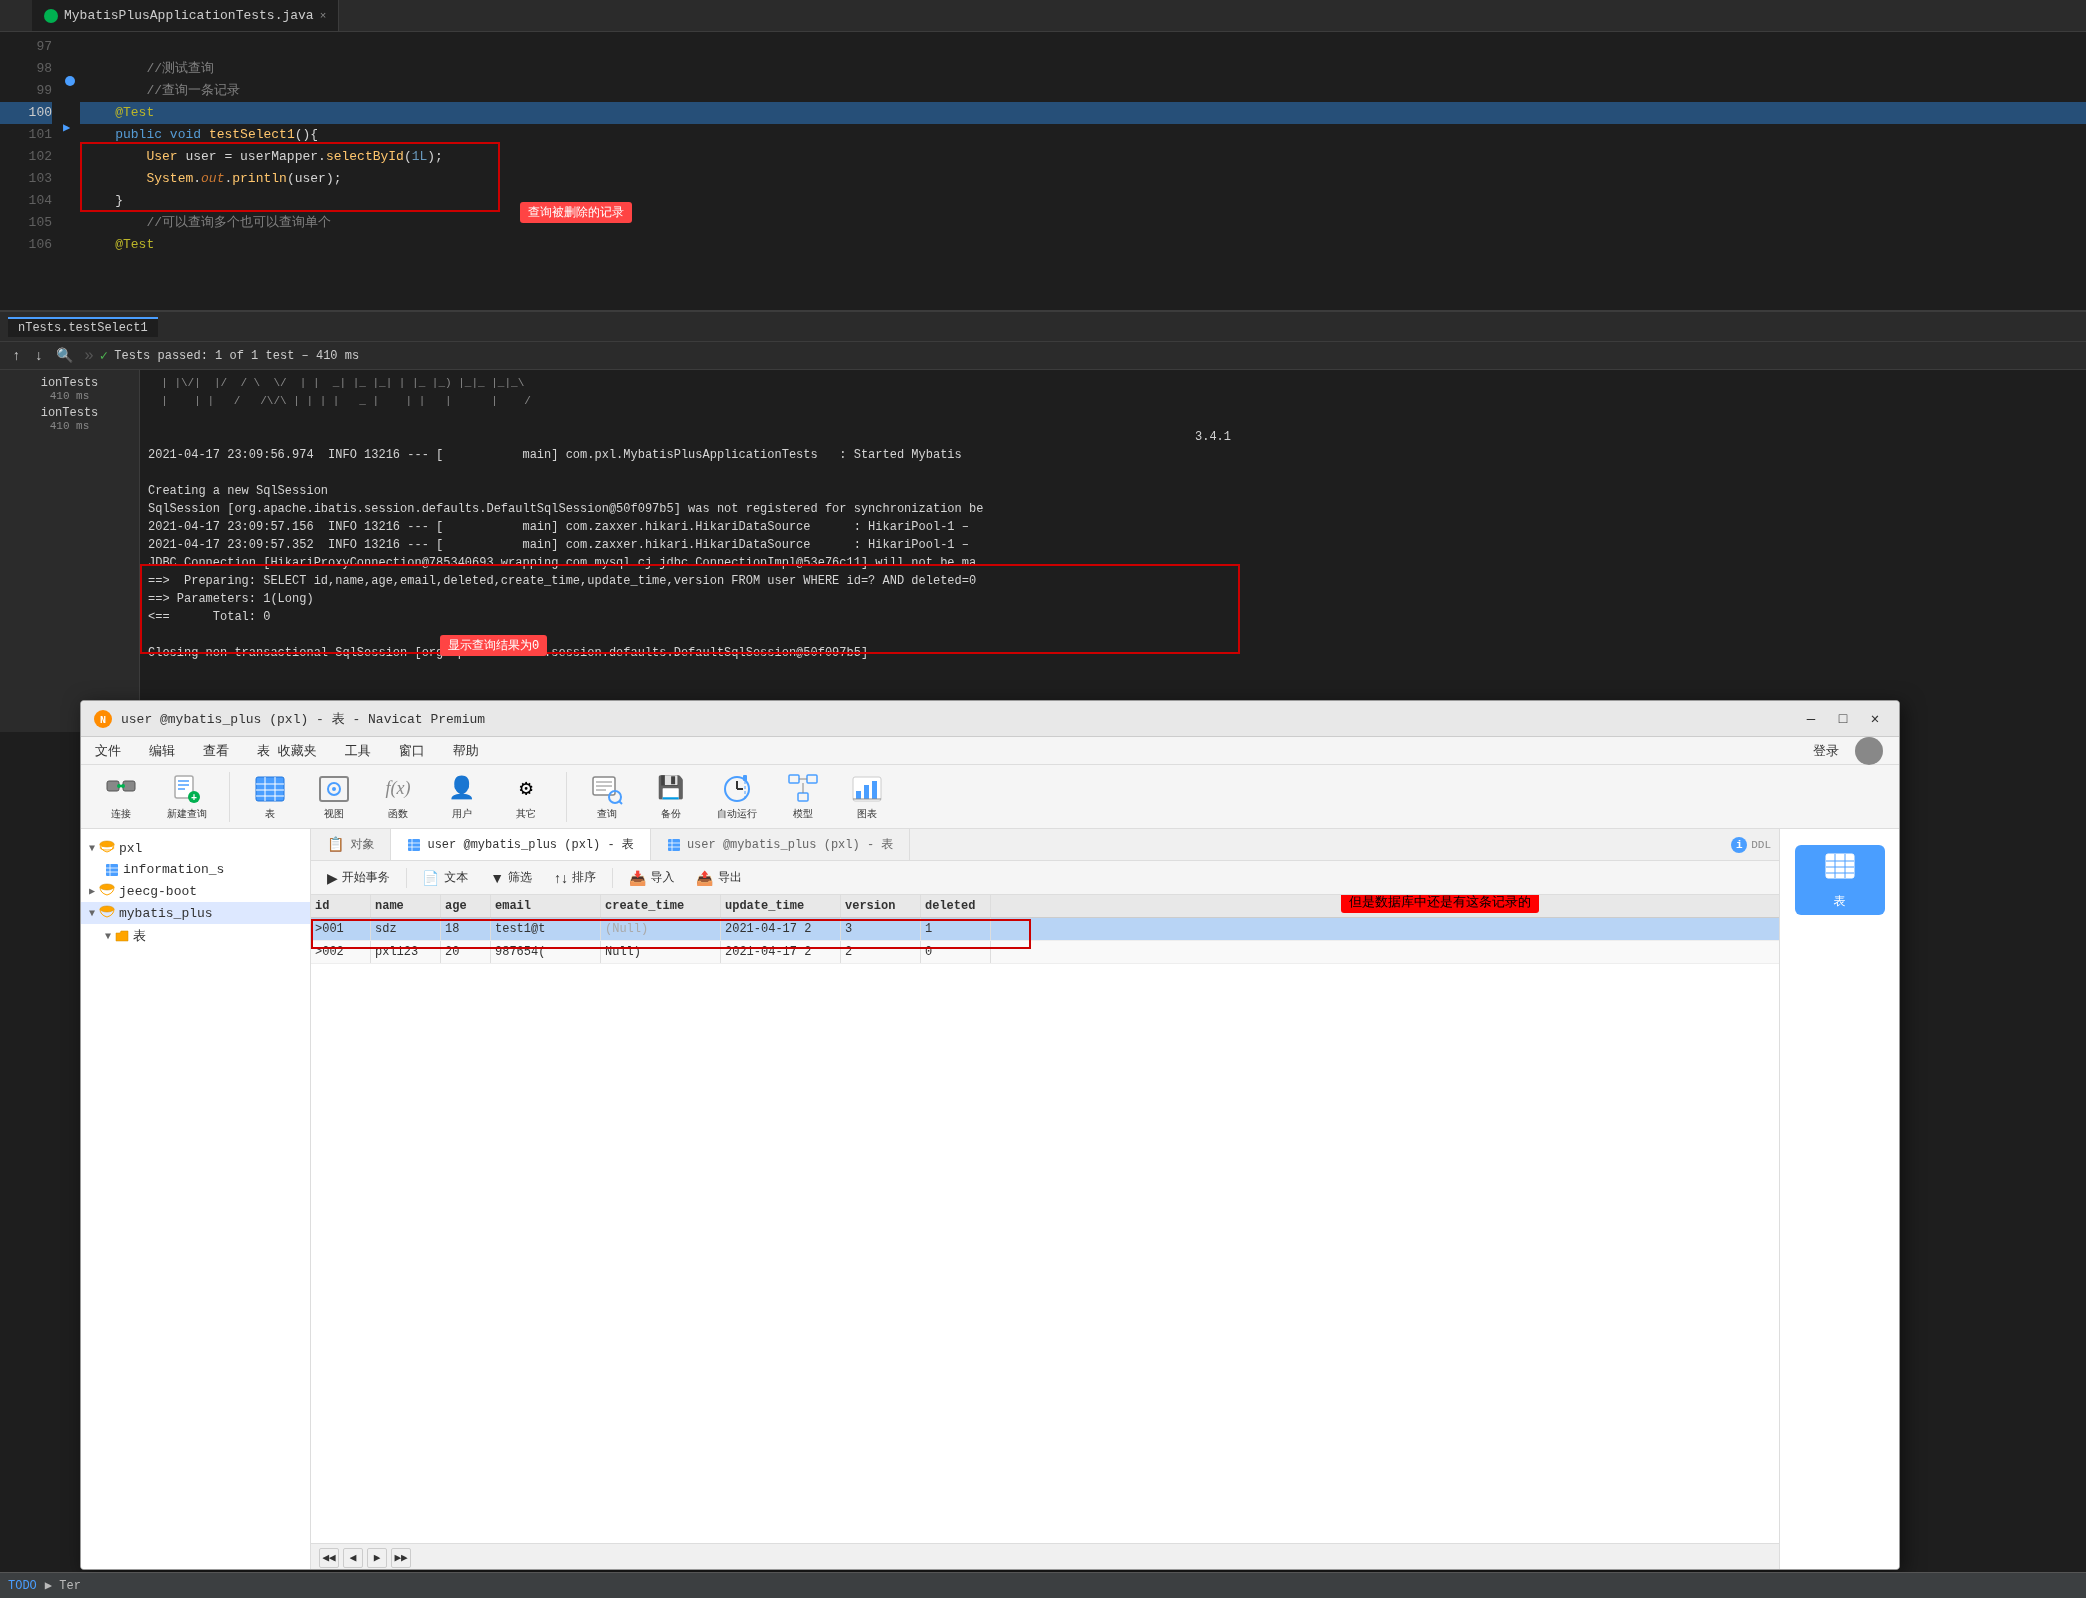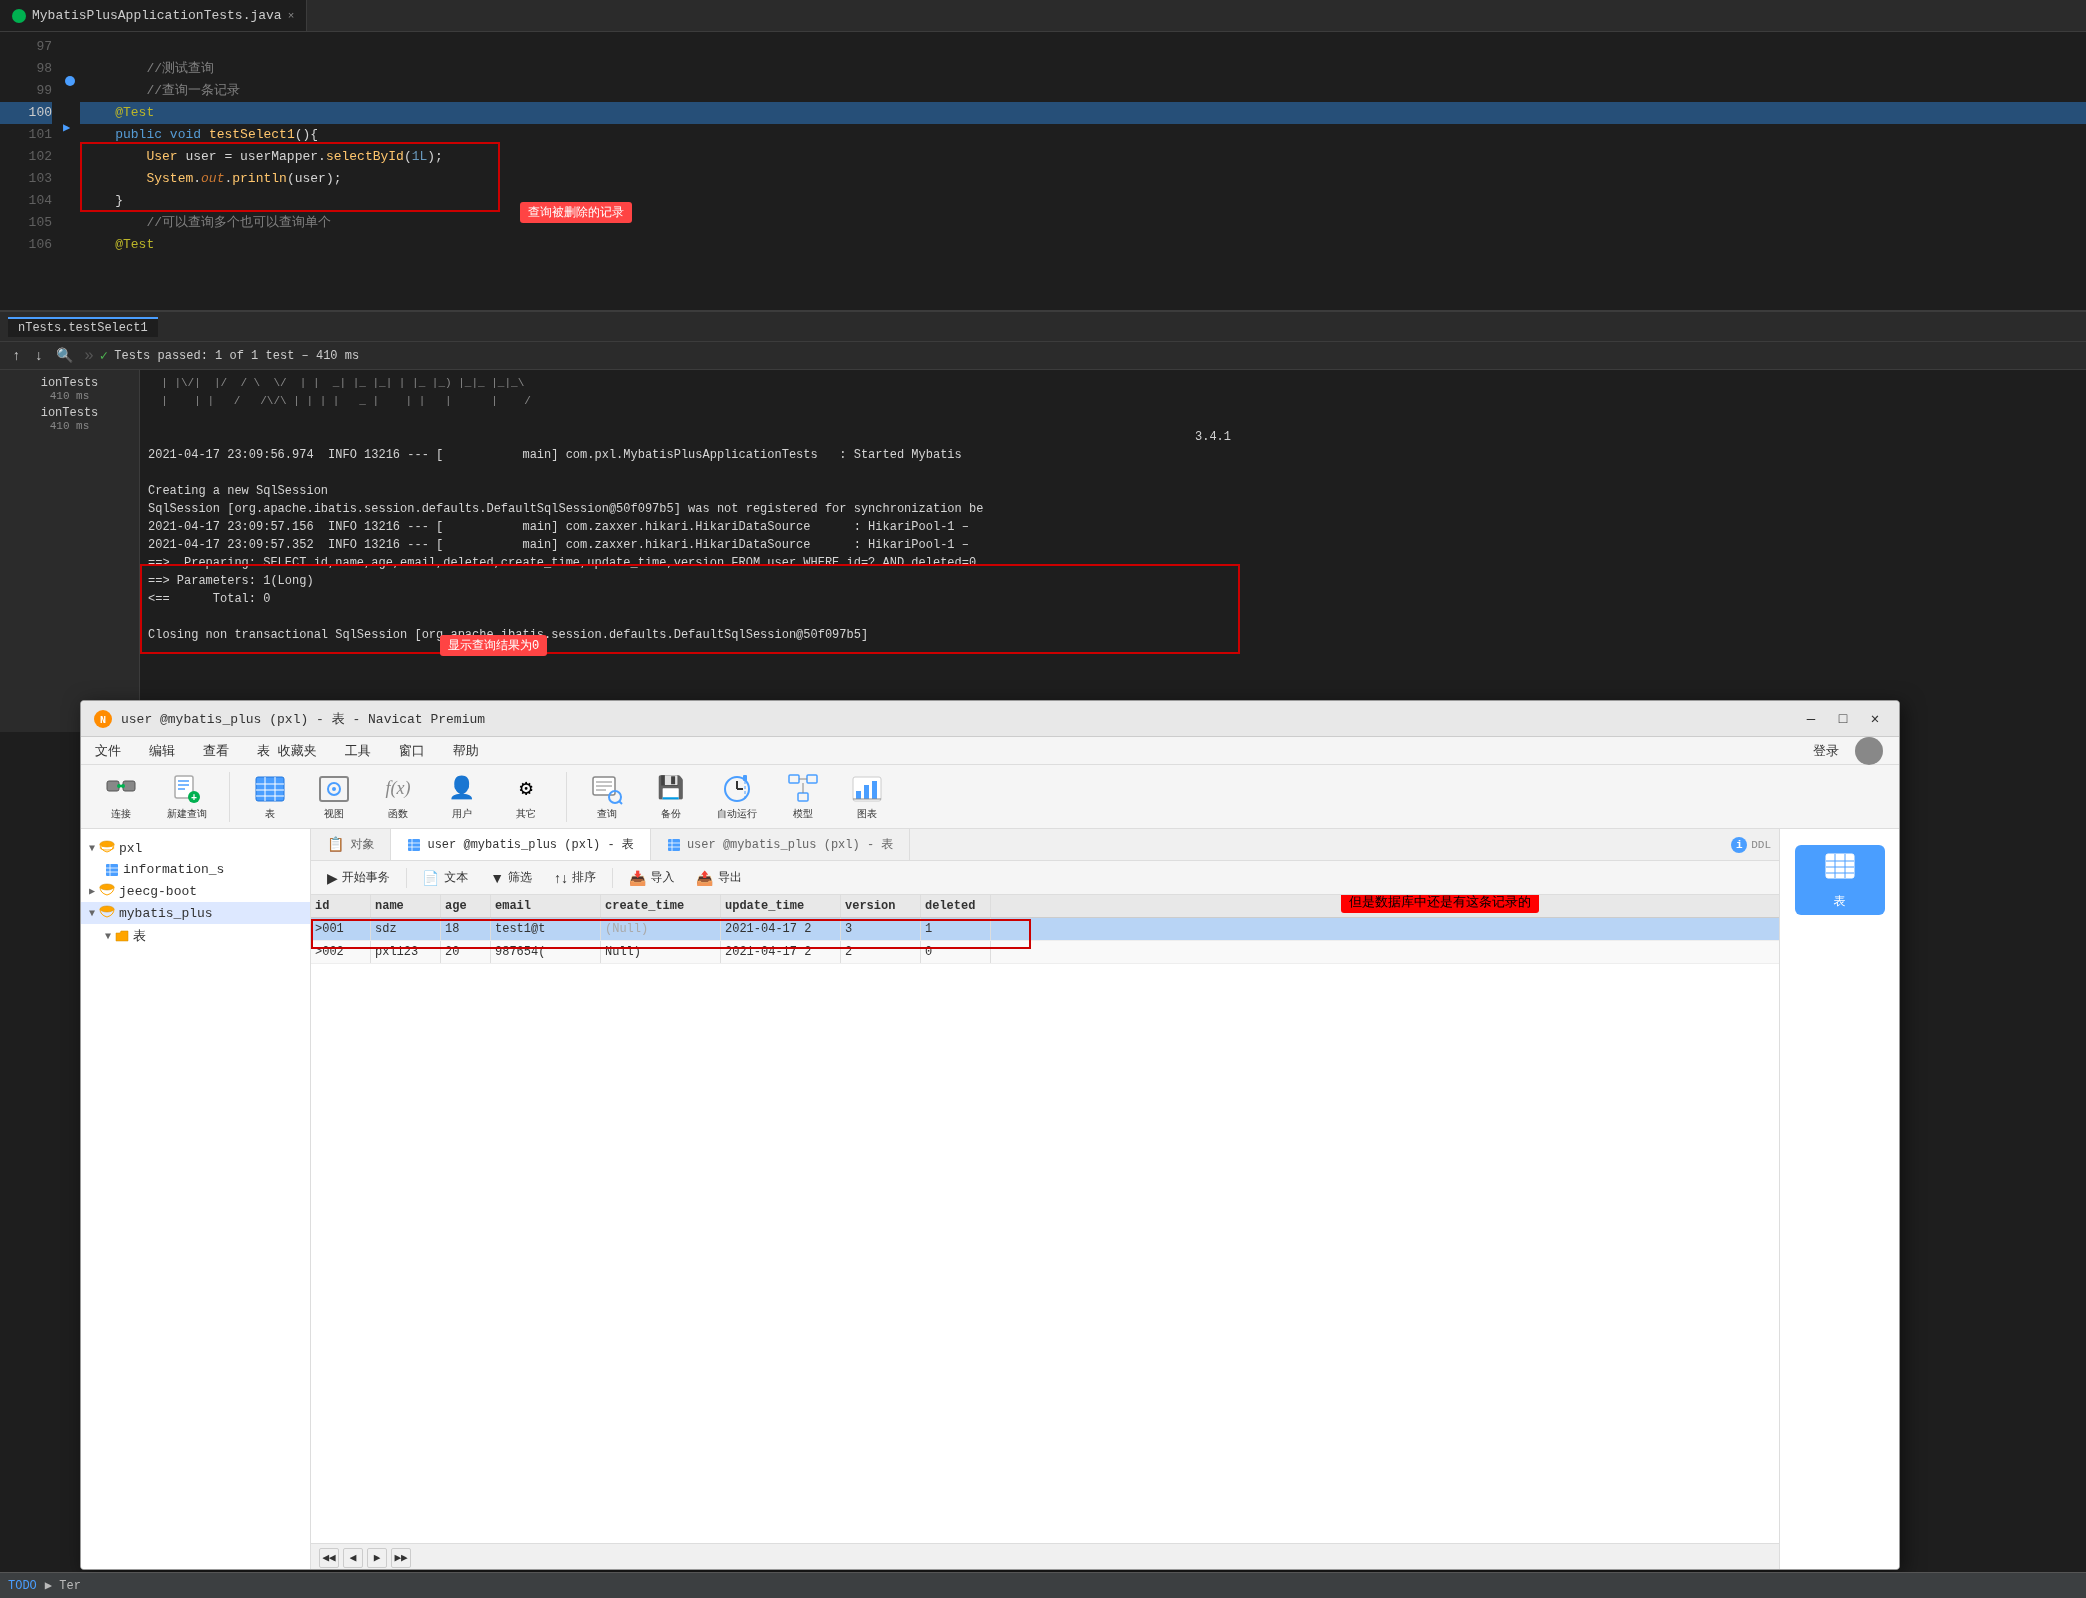--- a/index.html
+++ b/index.html
@@ -20,20 +20,21 @@
       background: #1e1e1e;
       overflow: hidden;
     }
 
     .tab-bar {
       height: 32px;
       background: #2b2b2b;
       display: flex;
       align-items: flex-start;
       border-bottom: 1px solid #3c3c3c;
+      padding-left: 32px;
     }
 
     .tab-item {
       display: flex;
       align-items: center;
       height: 100%;
       padding: 0 12px;
       font-size: 13px;
       color: #ccc;
       background: #1e1e1e;
@@ -693,20 +694,21 @@
       <div class="console-line" style="text-align:center; padding-left:200px;">3.4.1</div>
       <div class="console-line">2021-04-17 23:09:56.974  INFO 13216 --- [           main] com.pxl.MybatisPlusApplicationTests   : Started Mybatis</div>
       <div class="console-line">&nbsp;</div>
       <div class="console-line">Creating a new SqlSession</div>
       <div class="console-line">SqlSession [org.apache.ibatis.session.defaults.DefaultSqlSession@50f097b5] was not registered for synchronization be</div>
       <div class="console-line">2021-04-17 23:09:57.156  INFO 13216 --- [           main] com.zaxxer.hikari.HikariDataSource      : HikariPool-1 –</div>
       <div class="console-line">2021-04-17 23:09:57.352  INFO 13216 --- [           main] com.zaxxer.hikari.HikariDataSource      : HikariPool-1 –</div>
 
       <div style="position:absolute; border: 2px solid #cc0000; top: 194px; left: 0; width: 1100px; height: 90px; pointer-events:none;"></div>
 
+      <div class="console-line">JDBC Connection [HikariProxyConnection@785340693 wrapping com.mysql.cj.jdbc.ConnectionImpl@53e76c11] will not be ma</div>
       <div class="console-line" style="color:#d4d4d4">==&gt;  Preparing: SELECT id,name,age,email,deleted,create_time,update_time,version FROM user WHERE id=? AND deleted=0</div>
       <div class="console-line">==&gt; Parameters: 1(Long)</div>
       <div class="console-line">&lt;==      Total: 0</div>
 
       <div class="annotation-bubble" style="position:absolute; bottom: 76px; left: 300px; background: #ff4444; text-align: center;">显示查询结果为0</div>
 
       <div class="console-line">&nbsp;</div>
       <div class="console-line">Closing non transactional SqlSession [org.apache.ibatis.session.defaults.DefaultSqlSession@50f097b5]</div>
     </div>
   </div>

